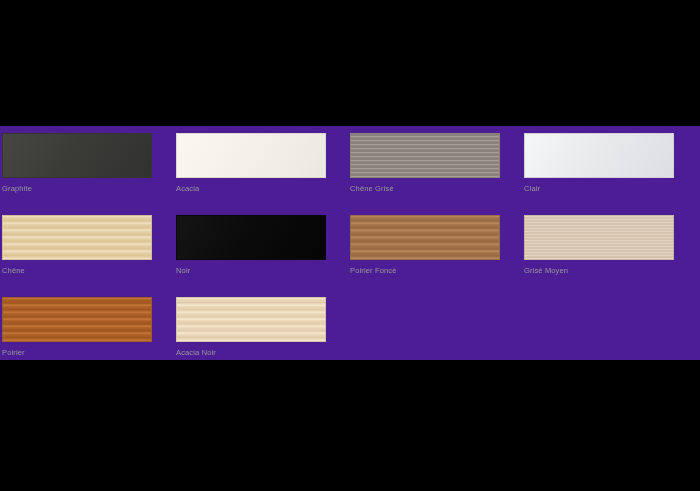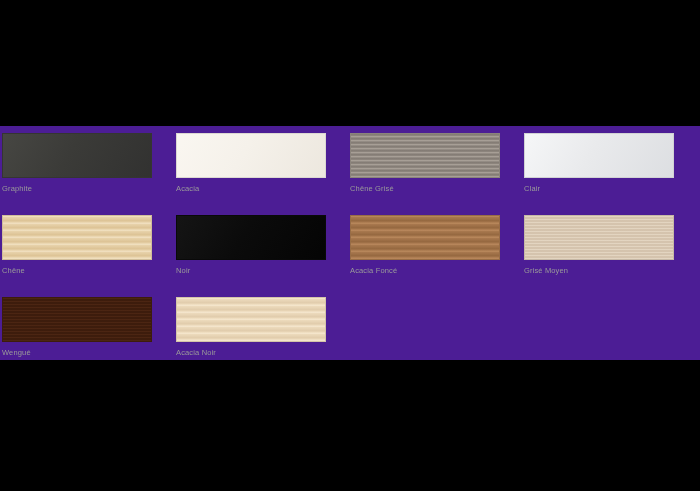--- a/index.html
+++ b/index.html
@@ -116,33 +116,33 @@
         <div class="swatch-cell">
           <div class="swatch-chip" style="background: rgb(11, 11, 11);">
             <div class="grain" style="background-image: linear-gradient(120deg, rgb(21, 21, 21) 0%, rgb(11, 11, 11) 45%, rgb(4, 4, 4) 100%); opacity: 0.95;"></div>
           </div>
           <div class="swatch-label">Noir</div>
         </div>
         <div class="swatch-cell">
           <div class="swatch-chip" style="background: rgb(169, 121, 79);">
             <div class="grain" style="background-image: repeating-linear-gradient(0deg, rgb(187, 138, 94) 0px, rgb(169, 121, 79) 2px, rgb(148, 103, 63) 3px, rgb(169, 121, 79) 7px), linear-gradient(92deg, rgb(148, 103, 63) 0%, rgb(169, 121, 79) 40%, rgb(187, 138, 94) 66%, rgb(169, 121, 79) 100%); opacity: 1;"></div>
           </div>
-          <div class="swatch-label">Acacia Foncé</div>
+          <div class="swatch-label">Poirier Foncé</div>
         </div>
         <div class="swatch-cell">
           <div class="swatch-chip" style="background: rgb(221, 205, 184);">
             <div class="grain" style="background-image: repeating-linear-gradient(0deg, rgb(233, 220, 201) 0px, rgb(221, 205, 184) 1px, rgb(205, 186, 163) 2px, rgb(221, 205, 184) 3px), linear-gradient(90deg, rgb(233, 220, 201) 0%, rgb(221, 205, 184) 45%, rgb(205, 186, 163) 100%); opacity: 1;"></div>
           </div>
           <div class="swatch-label">Grisé Moyen</div>
         </div>
         <div class="swatch-cell">
-          <div class="swatch-chip" style="background: rgb(68, 32, 15);">
-            <div class="grain" style="background-image: repeating-linear-gradient(0deg, rgb(83, 42, 22) 0px, rgb(68, 32, 15) 1px, rgb(54, 24, 10) 2px, rgb(68, 32, 15) 3px), linear-gradient(90deg, rgb(83, 42, 22) 0%, rgb(68, 32, 15) 45%, rgb(54, 24, 10) 100%); opacity: 1;"></div>
+          <div class="swatch-chip" style="background: rgb(180, 101, 43);">
+            <div class="grain" style="background-image: repeating-linear-gradient(0deg, rgb(196, 121, 60) 0px, rgb(180, 101, 43) 2px, rgb(157, 85, 31) 3px, rgb(180, 101, 43) 7px), linear-gradient(92deg, rgb(157, 85, 31) 0%, rgb(180, 101, 43) 40%, rgb(196, 121, 60) 66%, rgb(180, 101, 43) 100%); opacity: 1;"></div>
           </div>
-          <div class="swatch-label">Wengué</div>
+          <div class="swatch-label">Poirier</div>
         </div>
         <div class="swatch-cell">
           <div class="swatch-chip" style="background: rgb(237, 219, 189);">
             <div class="grain" style="background-image: repeating-linear-gradient(0deg, rgb(246, 232, 208) 0px, rgb(237, 219, 189) 2px, rgb(224, 203, 171) 3px, rgb(237, 219, 189) 7px), linear-gradient(92deg, rgb(224, 203, 171) 0%, rgb(237, 219, 189) 40%, rgb(246, 232, 208) 66%, rgb(237, 219, 189) 100%); opacity: 1;"></div>
           </div>
           <div class="swatch-label">Acacia Noir</div>
         </div>
       </div>
   </div>
 

